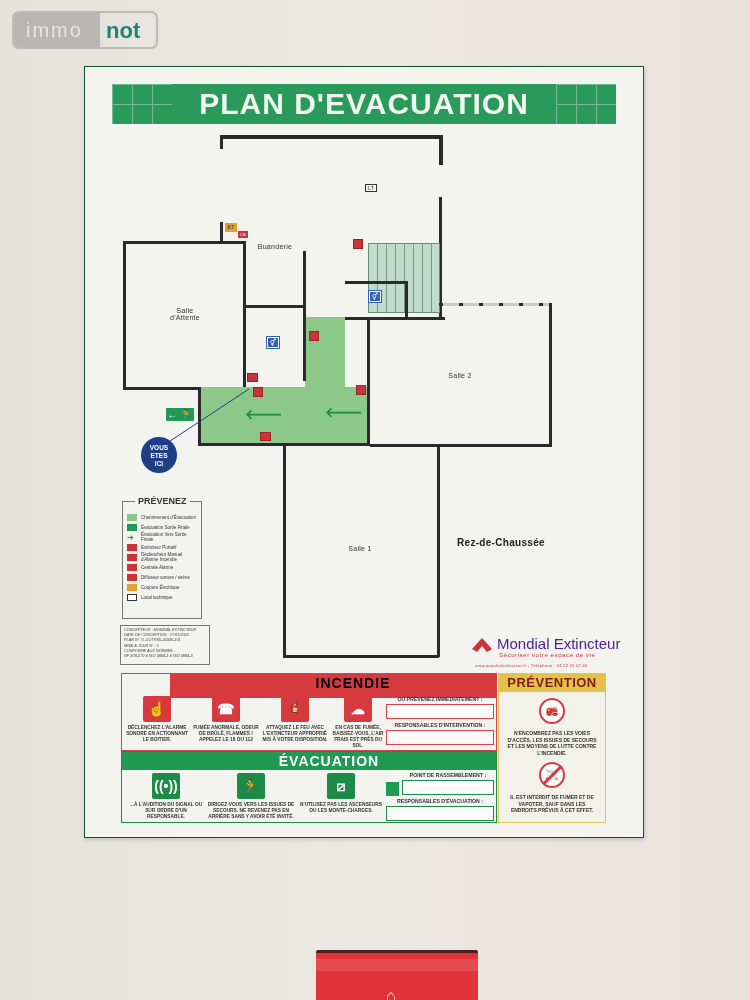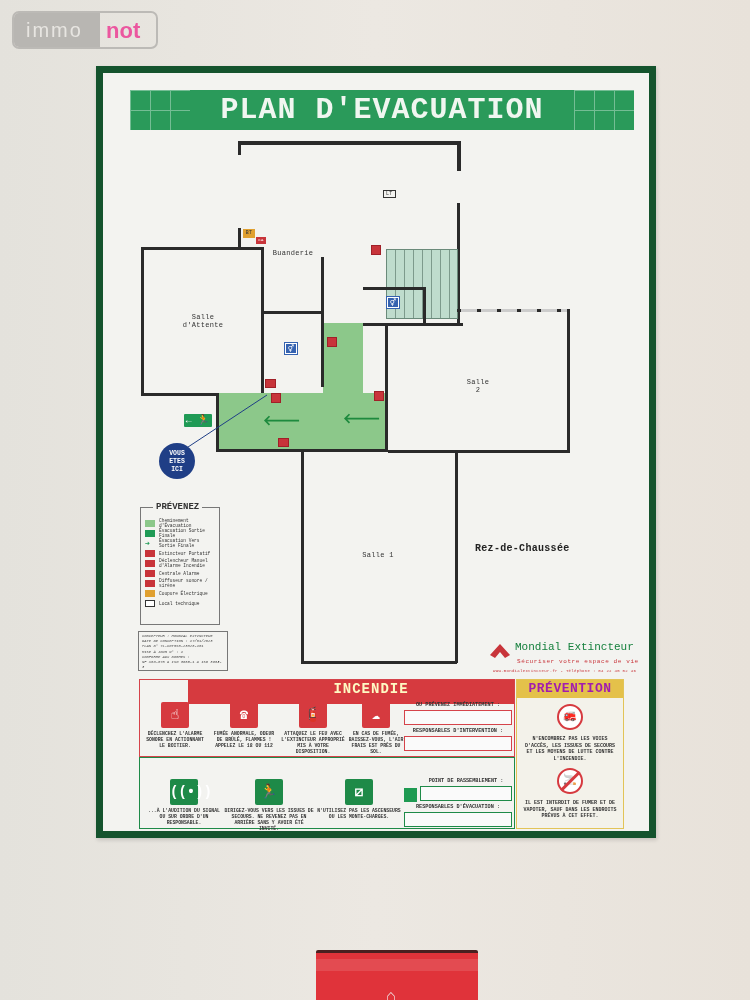--- a/index.html
+++ b/index.html
@@ -8,27 +8,26 @@
     position: relative;
     background: linear-gradient(90deg, #e4e2dc 0%, #ece8e2 50%, #e8e2da 100%);
     font-family: "Liberation Sans", sans-serif;
   }
   .wm {
     position: absolute; left: 12px; top: 11px; width: 146px; height: 38px;
     border: 2px solid #b8b6b2; border-radius: 7px; display: flex; overflow: hidden;
     opacity: .9;
   }
   .wm .a { background: #b4b2ae; color: #e8e6e2; font-size: 20px; letter-spacing: 2px; padding: 6px 8px 0 12px; width: 86px; font-weight: 300; }
-  .wm .b { color: #ec4899; font-size: 22px; font-weight: bold; padding: 5px 0 0 6px; }
+  .wm .b { color: #0f766e; font-size: 22px; font-weight: bold; padding: 5px 0 0 6px; }
 
   .poster {
-    position: absolute; left: 96px; top: 66px; width: 560px; height: 772px;
+    position: absolute; left: 84px; top: 66px; width: 560px; height: 772px;
     background: #f3f3f0; box-shadow: 1px 2px 4px rgba(0,0,0,.15);
-    border: 7px solid #14532d;
-    font-family: Liberation Mono, monospace;
+    border: 1px solid #14532d;
   }
   .title-bar {
     position: absolute; left: 27px; top: 17px; width: 504px; height: 40px;
     background: #2a9a5a; color: #f0f6f0; text-align: center;
     font-weight: bold; font-size: 30px; line-height: 40px; letter-spacing: 1px;
   }
   .title-bar .grid { position:absolute; top:0; width:60px; height:40px; opacity:.35;
     background-image: linear-gradient(#fff 1px, transparent 1px), linear-gradient(90deg,#fff 1px, transparent 1px);
     background-size: 20px 20px; }
   .addr { position: absolute; left: 360px; top: 72px; width: 170px; text-align: center; color: #333; }
@@ -50,38 +49,38 @@
 
   .legend { position: absolute; left: 37px; top: 434px; width: 80px; height: 118px; border: 1px solid #777; padding: 10px 4px 2px 4px; }
   .legend .h { position: absolute; top: -6px; left: 12px; background: #f3f3f0; font-size: 9px; font-weight: bold; padding: 0 3px; color: #333; }
   .legend .row { display: flex; align-items: center; font-size: 4.5px; color: #333; height: 10px; }
   .legend .sw { width: 10px; height: 7px; margin-right: 4px; flex: 0 0 10px; }
 
   .concept { position: absolute; left: 35px; top: 558px; width: 90px; height: 40px; border: 1px solid #777; padding: 2px 3px; font-size: 3.8px; line-height: 5.2px; color: #444; font-style: italic; }
 
   .mondial { position: absolute; left: 386px; top: 566px; width: 140px; }
   .mondial .logo { position:absolute; left:0; top:4px; width:22px; height:16px; }
-  .mondial .t { position:absolute; left:26px; top:2px; font-size:11px; color:#15803d; white-space: nowrap; }
+  .mondial .t { position:absolute; left:26px; top:2px; font-size:15px; color:#4c1d95; white-space: nowrap; }
   .mondial .s { position:absolute; left:28px; top:19px; font-size:6px; color:#c8343a; white-space: nowrap; letter-spacing:.6px; }
   .mondial .w { position:absolute; left:4px; top:30px; font-size:4px; color:#c8343a; white-space: nowrap; letter-spacing:.3px; }
 
   .incendie { position: absolute; left: 36px; top: 606px; width: 376px; height: 78px; border: 1px solid #d5434a; }
-  .inc-bar { height: 24px; background: #d63a3f; color: #fef9c3; font-weight: bold; font-size: 14px; text-align: center; line-height: 18px; letter-spacing: 1px; padding-left: 40px; margin-left: 48px; }
+  .inc-bar { height: 24px; background: #d63a3f; color: #000000; font-weight: bold; font-size: 14px; text-align: center; line-height: 18px; letter-spacing: 1px; padding-left: 40px; margin-left: 48px; }
   .cell { position: absolute; text-align: center; font-size: 4.8px; line-height: 6px; color: #333; font-weight: bold; }
   .cell .pic { width: 28px; height: 26px; margin: 0 auto 3px; background: #d63a3f; border-radius: 2px; color: #fff; font-size: 14px; line-height: 26px; }
   .cell .pic.g { background: #1e8a48; }
   .form { position: absolute; font-size: 5.2px; font-weight: bold; color: #333; text-align: center; }
   .form .box { border: 1px solid #d5434a; height: 15px; margin-top: 2px; background: #fafafa; }
   .form .box.g { border-color: #1e8a48; }
 
   .evac { position: absolute; left: 36px; top: 684px; width: 376px; height: 72px; border: 1px solid #1e8a48; }
   .evac-bar { height: 18px; background: #1e9a52; color: #fff; font-weight: bold; font-size: 14px; text-align: center; line-height: 18px; letter-spacing: 1px; padding-left: 40px; }
 
   .prevent { position: absolute; left: 413px; top: 606px; width: 108px; height: 150px; border: 1px solid #e2c458; background: #f3f2ea; }
-  .prev-bar { height: 18px; background: #e4c14a; color: #a21caf; font-weight: bold; font-size: 13px; text-align: center; line-height: 18px; letter-spacing: .5px; }
+  .prev-bar { height: 18px; background: #e4c14a; color: #7f1d1d; font-weight: bold; font-size: 13px; text-align: center; line-height: 18px; letter-spacing: .5px; }
   .prev-txt { font-size: 5px; line-height: 6.5px; text-align: center; color: #333; font-weight: bold; padding: 0 6px; }
   .noicon { width: 26px; height: 26px; border-radius: 50%; border: 2.5px solid #d63a3f; margin: 6px auto; position: relative; color: #d63a3f; font-size: 11px; text-align: center; line-height: 21px; background:#fff; }
   .noicon.slash::after { content:""; position:absolute; left:10px; top:-2px; width:2.5px; height:26px; background:#d63a3f; transform: rotate(45deg); }
 
   .alarm-box { position: absolute; left: 316px; top: 950px; width: 162px; height: 60px; background: #e0333a; border-top: 3px solid #4a2020; border-radius: 2px 2px 0 0; }
   .alarm-box .hl { position:absolute; left:0; right:0; top:6px; height:12px; background: rgba(255,255,255,.12); }
   .alarm-box .hs { position:absolute; left:70px; top:34px; color:#f0e8e8; font-size:16px; }
 </style>
 </head>
 <body>
@@ -248,20 +247,21 @@
       <div>OU PRÉVENEZ IMMÉDIATEMENT :</div>
       <div class="box"></div>
     </div>
     <div class="form" style="left:264px; top:48px; width:108px;">
       <div>RESPONSABLES D'INTERVENTION :</div>
       <div class="box"></div>
     </div>
   </div>
 
   <div class="evac">
+    <div class="evac-bar">ÉVACUATION</div>
     <div class="cell" style="left:6px; top:21px; width:76px;">
       <div class="pic g">((•))</div>
       <div>...À L'AUDITION DU SIGNAL OU SUR ORDRE D'UN RESPONSABLE.</div>
     </div>
     <div class="cell" style="left:84px; top:21px; width:90px;">
       <div class="pic g">🏃</div>
       <div>DIRIGEZ-VOUS VERS LES ISSUES DE SECOURS. NE REVENEZ PAS EN ARRIÈRE SANS Y AVOIR ÉTÉ INVITÉ.</div>
     </div>
     <div class="cell" style="left:176px; top:21px; width:86px;">
       <div class="pic g">⧄</div>

